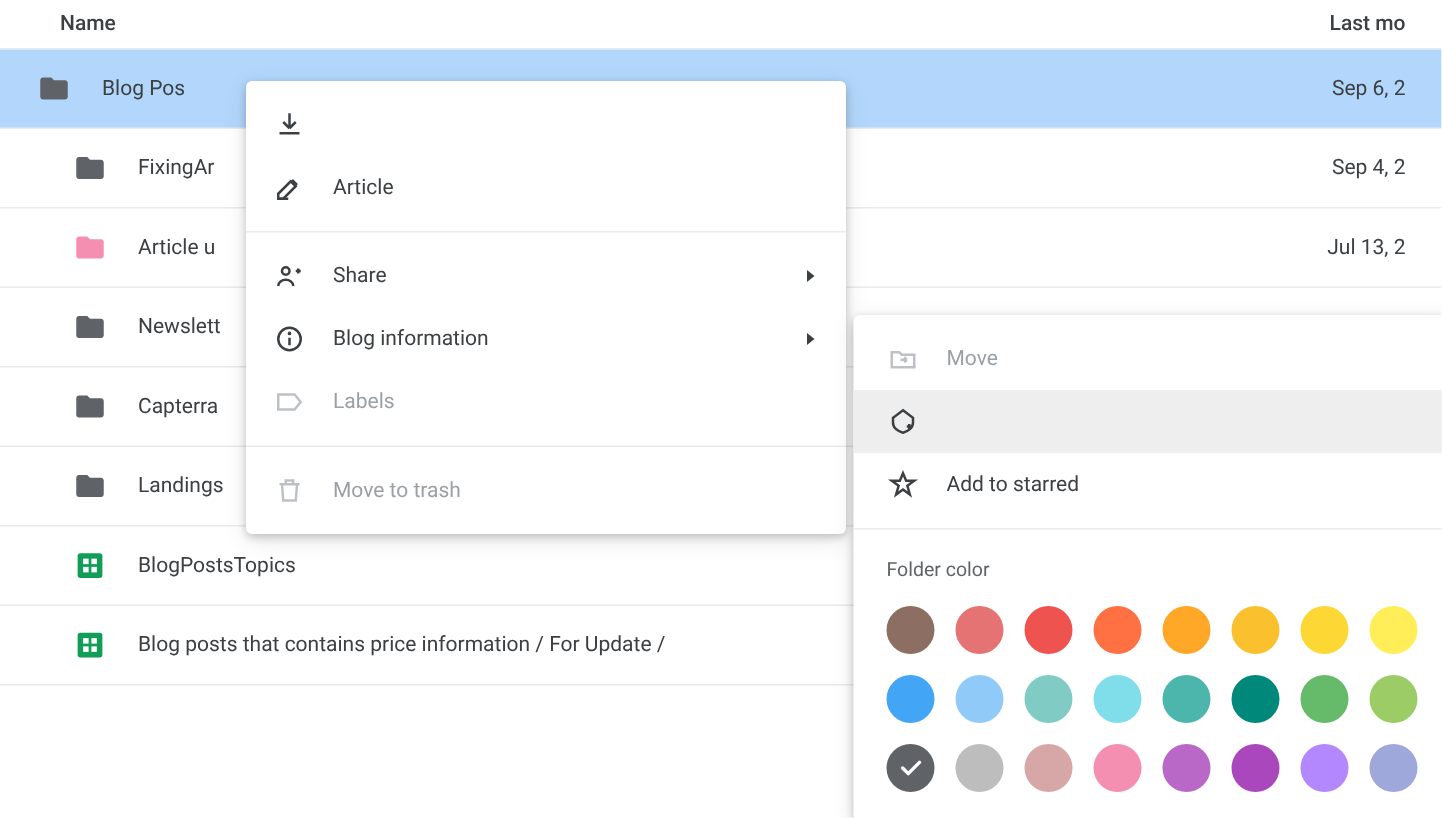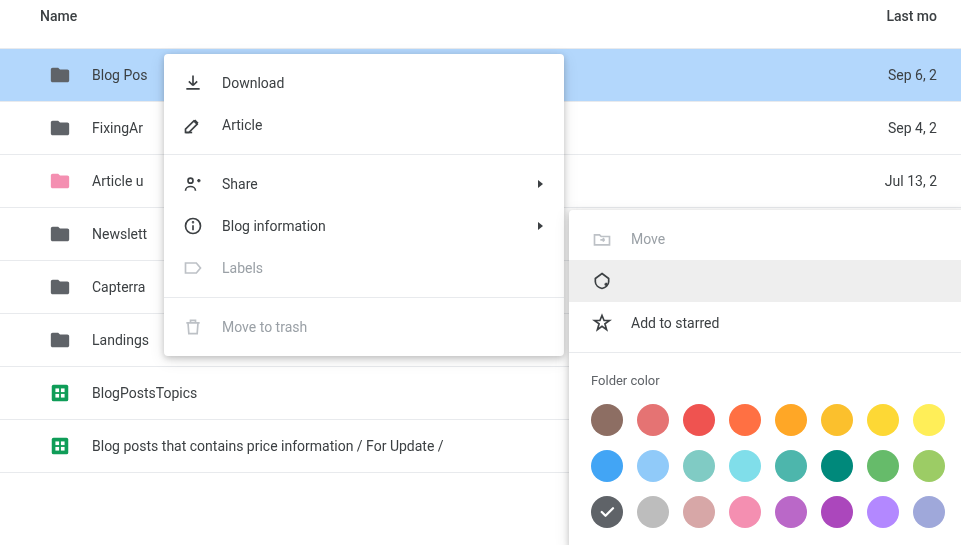--- a/index.html
+++ b/index.html
@@ -8,38 +8,39 @@
       font-size: 14px;
       color: #3c4043;
       background: #fff;
       width: 961px;
       height: 545px;
       overflow: hidden;
       position: relative;
     }
     .header-row {
       display: flex;
-      padding: 8px 24px 24px 40px;
+      padding: 8px 24px 8px 40px;
       font-weight: 500;
       font-size: 14px;
       color: #3c4043;
       border-bottom: 1px solid #e8eaed;
     }
     .header-name { flex: 1; }
     .header-modified { text-align: right; padding-right: 0; }
     .file-row {
       display: flex;
       align-items: center;
       padding: 14px 24px 14px 48px;
       border-bottom: 1px solid #e8eaed;
       font-size: 14px;
       color: #3c4043;
     }
     .file-row.selected {
       background: #b3d7fc;
+      padding-left: 24px;
     }
     .file-row .row-icon {
       width: 24px;
       height: 24px;
       margin-right: 20px;
       flex-shrink: 0;
       display: flex;
       align-items: center;
       justify-content: center;
     }
@@ -231,21 +232,20 @@
     </div>
   </div>
 
 <div class="context-menu">
   <div class="menu-item">
     <span class="menu-icon">
       <svg width="20" height="20" viewBox="0 0 24 24" fill="none" stroke="#3c4043" stroke-width="2">
           <path d="M12 3v12m0 0l-5-5m5 5l5-5M4 19h16"></path>
         </svg>
     </span>
-    <span class="menu-label">Download</span>
   </div>
   <div class="menu-item">
     <span class="menu-icon">
       <svg width="20" height="20" viewBox="0 0 24 24" fill="none" stroke="#3c4043" stroke-width="2">
           <path d="M3 17l10-10 4 4-10 10H3v-4zM14 6l4 4"></path>
           <path d="M3 21h8"></path>
         </svg>
     </span>
     <span class="menu-label">Article</span>
   </div>

